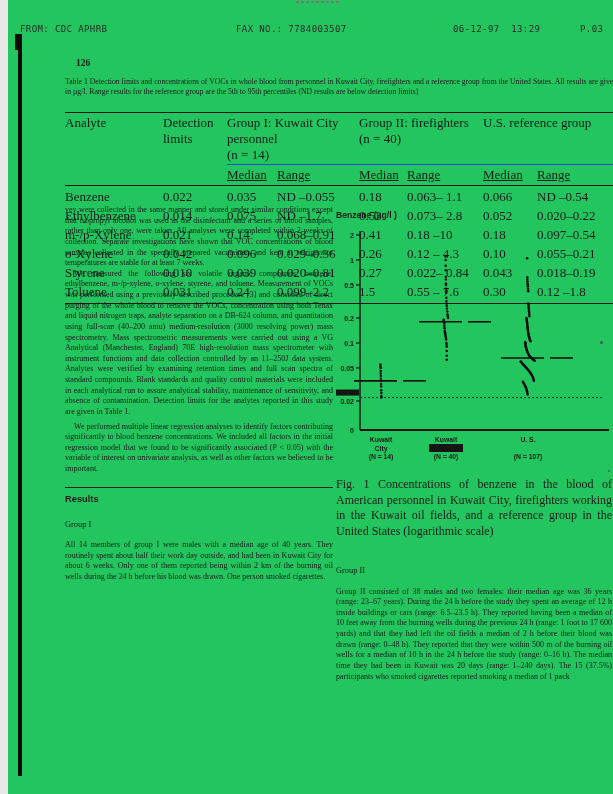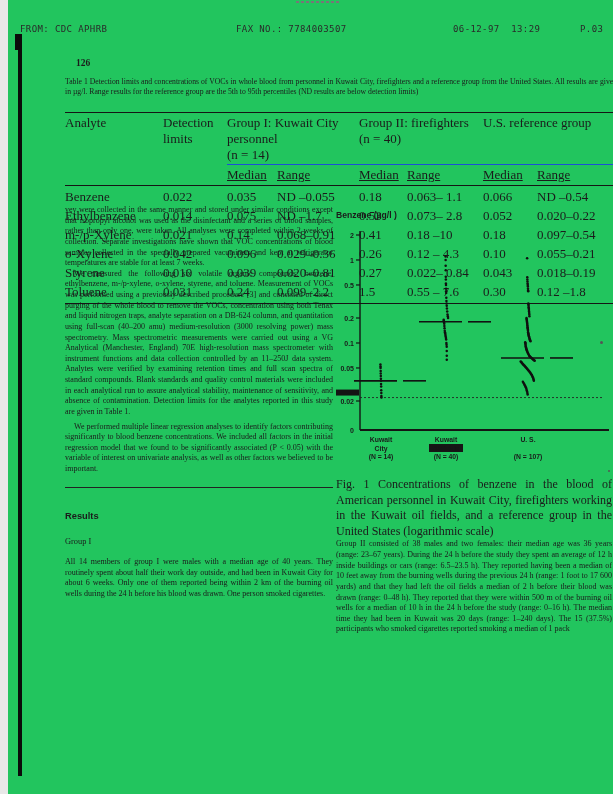--- a/index.html
+++ b/index.html
@@ -28,21 +28,21 @@
   th.span2{border-bottom:1.5px solid #151515;}
   td{padding:1.5px 2px 1.5px 0;white-space:nowrap;overflow:hidden;}
   tbody tr:last-child td{border-bottom:1.5px solid #151515;padding-bottom:3px;}
   tbody tr:first-child td{padding-top:3px;}
   
   .colL{position:absolute;left:57px;top:205px;width:268px;font-size:8px;line-height:1.33;text-align:justify;}
   .colR{position:absolute;left:328px;top:210px;width:276px;font-size:8px;line-height:1.33;text-align:justify;}
   .para{margin:0 0 0 0;}
   .indent{text-indent:9px;}
   .h-lab{margin:17px 0 9px 0;font-size:8.4px;}
-  .h-results{margin:12px 0 0 0;padding-top:22px;border-top:1.5px solid #222;
+  .h-results{margin:12px 0 0 0;padding-top:5px;border-top:1.5px solid #222;
              font-weight:bold;font-size:9.3px;font-family:"Liberation Sans",sans-serif;}
   .h-group{margin:14px 0 10px 0;font-size:8.4px;}
   .mt2{margin-top:12px;}
   
   .figtitle{font-weight:bold;font-size:8.6px;font-family:"Liberation Sans",sans-serif;margin:0 0 2px 0;}
   .figcap{font-size:12px;line-height:1.3;text-align:justify;margin-top:4px;}
   svg text{font-family:"Liberation Sans",sans-serif;}
 </style>
 </head>
 <body>
@@ -371,16 +371,17 @@
         <circle cx="190.73667394736776" cy="167.18229721491448" r="1.25" fill="#101010"></circle>
         <circle cx="191.09176518014806" cy="168.54270175853256" r="1.25" fill="#101010"></circle>
         <circle cx="191.39956981555176" cy="169.9564689203313" r="1.25" fill="#101010"></circle>
         <circle cx="191.66362606667676" cy="171.42795657804714" r="1.25" fill="#101010"></circle>
         <line x1="165" y1="134.96334299013535" x2="208" y2="134.96334299013535" stroke="#111" stroke-width="1.6"></line>
         <line x1="214" y1="134.96334299013535" x2="237" y2="134.96334299013535" stroke="#111" stroke-width="1.6"></line>
         <text x="192" y="219" text-anchor="middle" font-size="6.8" font-weight="bold" fill="#1a1a1a">U. S.</text>
         <text x="192" y="236" text-anchor="middle" font-size="6.8" font-weight="bold" fill="#1a1a1a">(N = 107)</text>
       </svg>
     <div class="figcap">Fig. 1  Concentrations of benzene in the blood of American personnel in Kuwait City, firefighters working in the Kuwait oil fields, and a reference group in the United States (logarithmic scale)</div>
+    <p class="h-group" style="margin-top:26px;">Group II</p>
     <p class="para">Group II consisted of 38 males and two females: their median age was 36 years (range: 23–67 years). During the 24 h before the study they spent an average of 12 h inside buildings or cars (range: 6.5–23.5 h). They reported having been a median of 10 feet away from the burning wells during the previous 24 h (range: 1 foot to 17 600 yards) and that they had left the oil fields a median of 2 h before their blood was drawn (range: 0–48 h). They reported that they were within 500 m of the burning oil wells for a median of 10 h in the 24 h before the study (range: 0–16 h). The median time they had been in Kuwait was 20 days (range: 1–240 days). The 15 (37.5%) participants who smoked cigarettes reported smoking a median of 1 pack</p>
   </div>
 
 </div>
 
 </body></html>

